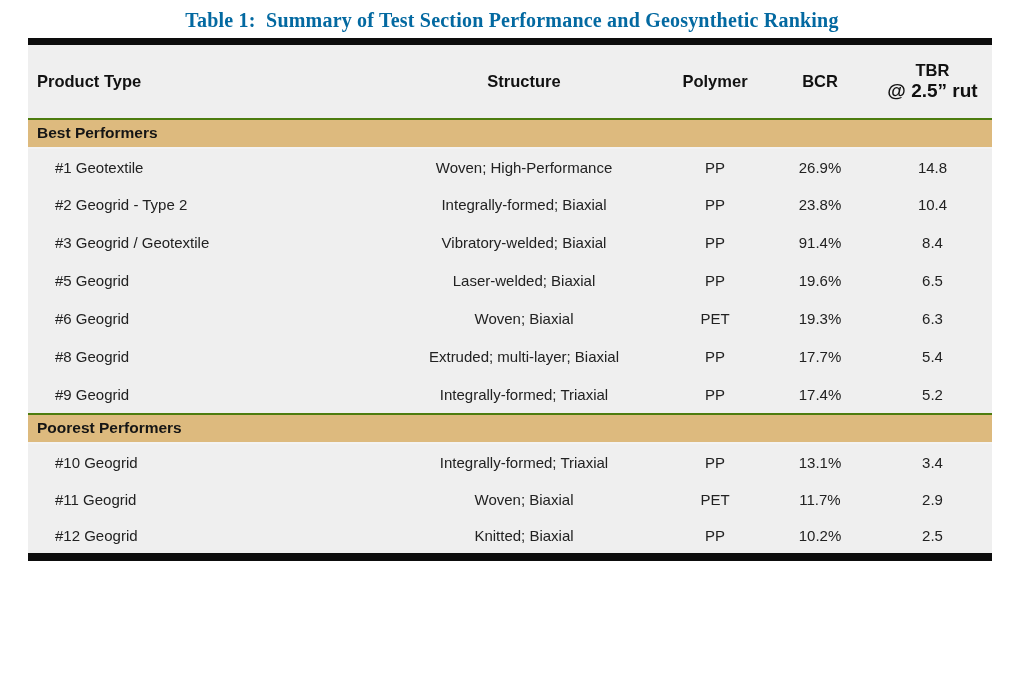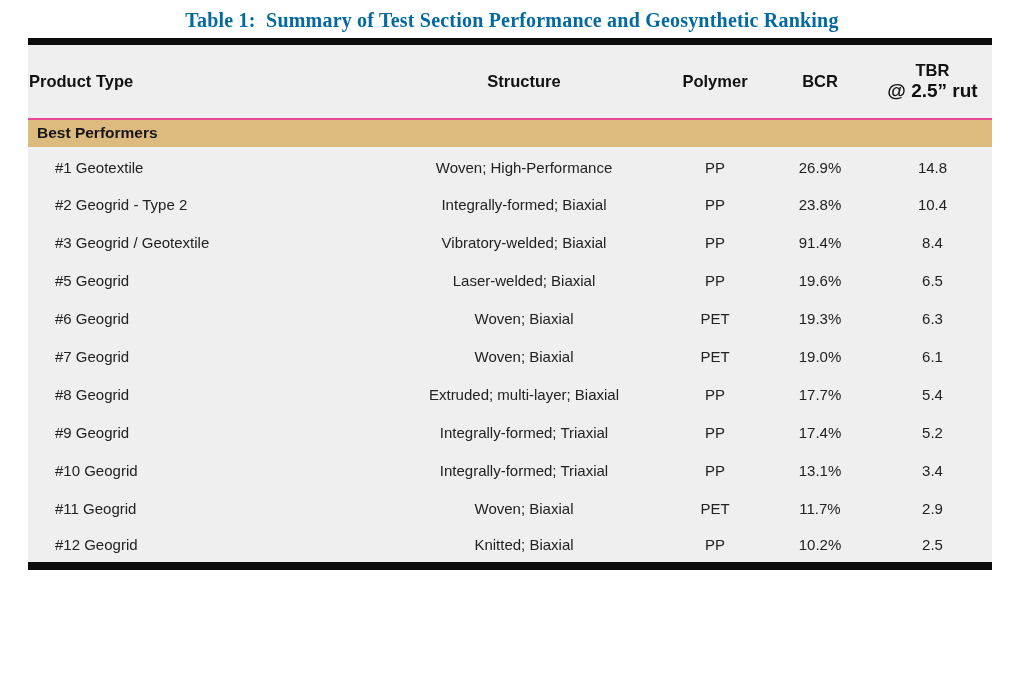--- a/index.html
+++ b/index.html
@@ -45,36 +45,36 @@
   thead th {
     height: 77px;
     vertical-align: middle;
     font-weight: bold;
     font-size: 16.5px;
     text-align: center;
     color: #111;
   }
   thead th.h-product {
     text-align: left;
-    padding-left: 1px;
+    padding-left: 9px;
   }
   thead th.h-tbr { line-height: 1.15; }
   .tbr-sub {
     display: block;
     font-size: 19px;
     font-weight: bold;
   }
   tr.band td {
     background: #ddba7e;
     height: 29px;
     font-weight: bold;
     font-size: 15.5px;
     padding-left: 9px;
     color: #151515;
-    border-top: 2px solid #ec4899;
+    border-top: 2px solid #4d7c0f;
     border-bottom: 2px solid #f3f3f3;
   }
   tr.data td {
     height: 38px;
     font-size: 15px;
     text-align: center;
     vertical-align: middle;
     color: #222;
   }
   tr.data td.prod {
@@ -142,41 +142,37 @@
         <td>6.5</td>
       </tr>
       <tr class="data">
         <td class="prod">#6 Geogrid</td>
         <td>Woven; Biaxial</td>
         <td>PET</td>
         <td>19.3%</td>
         <td>6.3</td>
       </tr>
       <tr class="data">
-        <td class="prod">#7 Geogrid</td>
-        <td>Woven; Biaxial</td>
-        <td>PET</td>
-        <td>19.0%</td>
-        <td>6.1</td>
-      </tr>
-      <tr class="data">
         <td class="prod">#8 Geogrid</td>
         <td>Extruded; multi-layer; Biaxial</td>
         <td>PP</td>
         <td>17.7%</td>
         <td>5.4</td>
       </tr>
       <tr class="data">
         <td class="prod">#9 Geogrid</td>
         <td>Integrally-formed; Triaxial</td>
         <td>PP</td>
         <td>17.4%</td>
         <td>5.2</td>
       </tr>
 
+      <tr class="band">
+        <td colspan="5">Poorest Performers</td>
+      </tr>
       <tr class="data">
         <td class="prod">#10 Geogrid</td>
         <td>Integrally-formed; Triaxial</td>
         <td>PP</td>
         <td>13.1%</td>
         <td>3.4</td>
       </tr>
       <tr class="data">
         <td class="prod">#11 Geogrid</td>
         <td>Woven; Biaxial</td>

